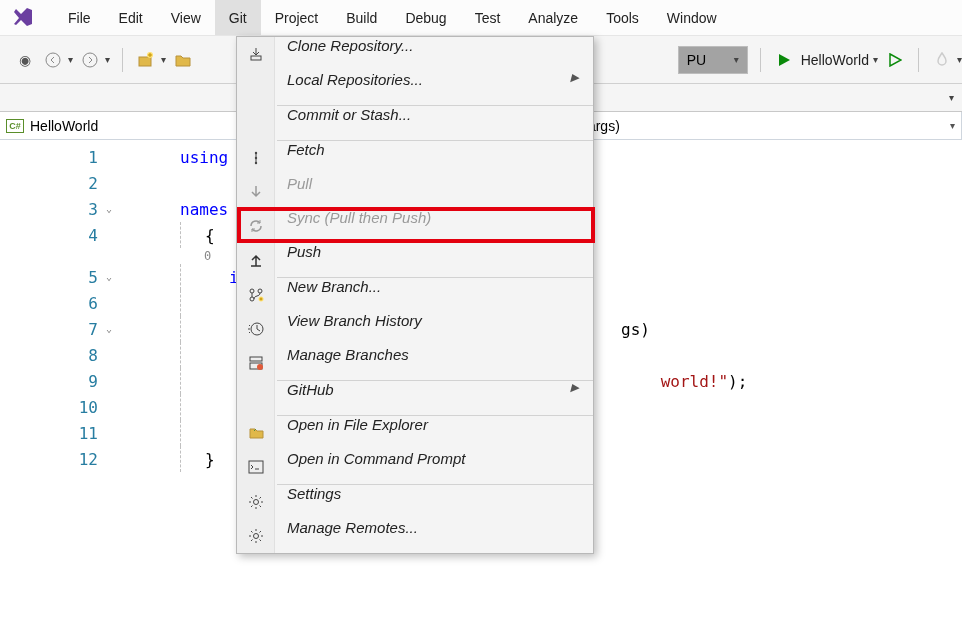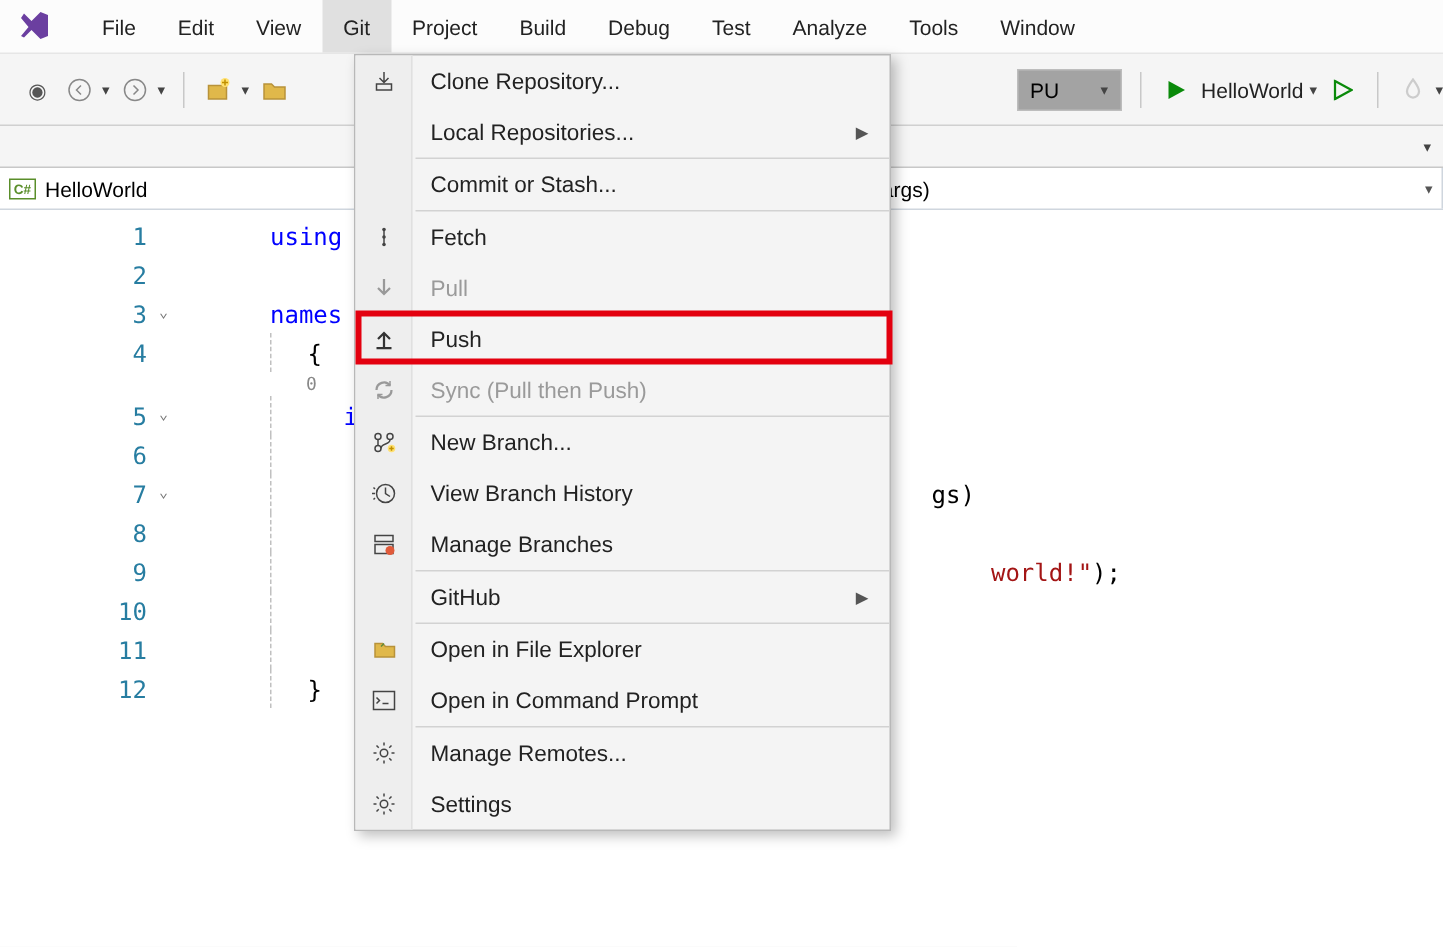--- a/index.html
+++ b/index.html
@@ -174,24 +174,25 @@
     position: absolute;
     left: 0; top: 0; bottom: 0;
     width: 38px;
     background: #eeeeee;
     border-right: 1px solid #e0e0e0;
   }
   .dd-item {
     position: relative;
     height: 34px;
     display: flex;
-    align-items: center;
+    align-items: flex-start;
     padding-left: 50px;
     font-size: 15px;
     color: #222;
+    font-style: italic;
   }
   .dd-item.disabled { color: #9a9a9a; }
   .dd-item .arrow { margin-left: auto; margin-right: 14px; font-size: 11px; color: #555; }
   .dd-item .ic {
     position: absolute;
     left: 0; top: 0;
     width: 38px; height: 100%;
     display: flex; align-items: center; justify-content: center;
     font-size: 16px;
     color: #444;
@@ -368,36 +369,36 @@
       <span>Fetch</span>
     </div>
     <div class="dd-item disabled">
       <span class="ic">
         <svg width="16" height="16" viewBox="0 0 16 16">
           <path d="M8 2v9M4 8l4 4 4-4" stroke="#999" fill="none" stroke-width="1.5"></path>
         </svg>
       </span>
       <span>Pull</span>
     </div>
-    <div class="dd-item">
-      <span class="ic">
-        <svg width="16" height="16" viewBox="0 0 16 16">
-          <path d="M8 14V5M4 8l4-4 4 4M3 14h10" stroke="#333" fill="none" stroke-width="1.5"></path>
-        </svg>
-      </span>
-      <span>Push</span>
-    </div>
     <div class="dd-item disabled">
       <span class="ic">
         <svg width="16" height="16" viewBox="0 0 16 16">
           <path d="M3 8a5 5 0 019-3M13 8a5 5 0 01-9 3" stroke="#999" fill="none" stroke-width="1.5"></path>
           <path d="M12 2v3h-3M4 14v-3h3" stroke="#999" fill="none"></path>
         </svg>
       </span>
       <span>Sync (Pull then Push)</span>
+    </div>
+    <div class="dd-item">
+      <span class="ic">
+        <svg width="16" height="16" viewBox="0 0 16 16">
+          <path d="M8 14V5M4 8l4-4 4 4M3 14h10" stroke="#333" fill="none" stroke-width="1.5"></path>
+        </svg>
+      </span>
+      <span>Push</span>
     </div>
     <div class="dd-sep"></div>
     <div class="dd-item">
       <span class="ic">
         <svg width="16" height="16" viewBox="0 0 16 16">
           <circle cx="4" cy="4" r="2" fill="none" stroke="#444"></circle>
           <circle cx="4" cy="12" r="2" fill="none" stroke="#444"></circle>
           <circle cx="12" cy="4" r="2" fill="none" stroke="#444"></circle>
           <path d="M4 6v4M12 6c0 4-6 2-6 6" stroke="#444" fill="none"></path>
           <circle cx="13" cy="12" r="2.5" fill="#ffe070"></circle>
@@ -451,25 +452,25 @@
       <span>Open in Command Prompt</span>
     </div>
     <div class="dd-sep"></div>
     <div class="dd-item">
       <span class="ic">
         <svg width="16" height="16" viewBox="0 0 16 16">
           <circle cx="8" cy="8" r="2.5" fill="none" stroke="#444"></circle>
           <path d="M8 1v2M8 13v2M1 8h2M13 8h2M3 3l1.5 1.5M11.5 11.5L13 13M13 3l-1.5 1.5M4.5 11.5L3 13" stroke="#444"></path>
         </svg>
       </span>
-      <span>Manage Remotes...</span>
+      <span>Settings</span>
     </div>
     <div class="dd-item">
       <span class="ic">
         <svg width="16" height="16" viewBox="0 0 16 16">
           <circle cx="8" cy="8" r="2.5" fill="none" stroke="#444"></circle>
           <path d="M8 1v2M8 13v2M1 8h2M13 8h2M3 3l1.5 1.5M11.5 11.5L13 13M13 3l-1.5 1.5M4.5 11.5L3 13" stroke="#444"></path>
         </svg>
       </span>
-      <span>Settings</span>
+      <span>Manage Remotes...</span>
     </div>
     <div class="dd-highlight" style="left: 0px; width: 358px; top: 170px; height: 36px;"></div>
   </div>
 
 </body></html>

